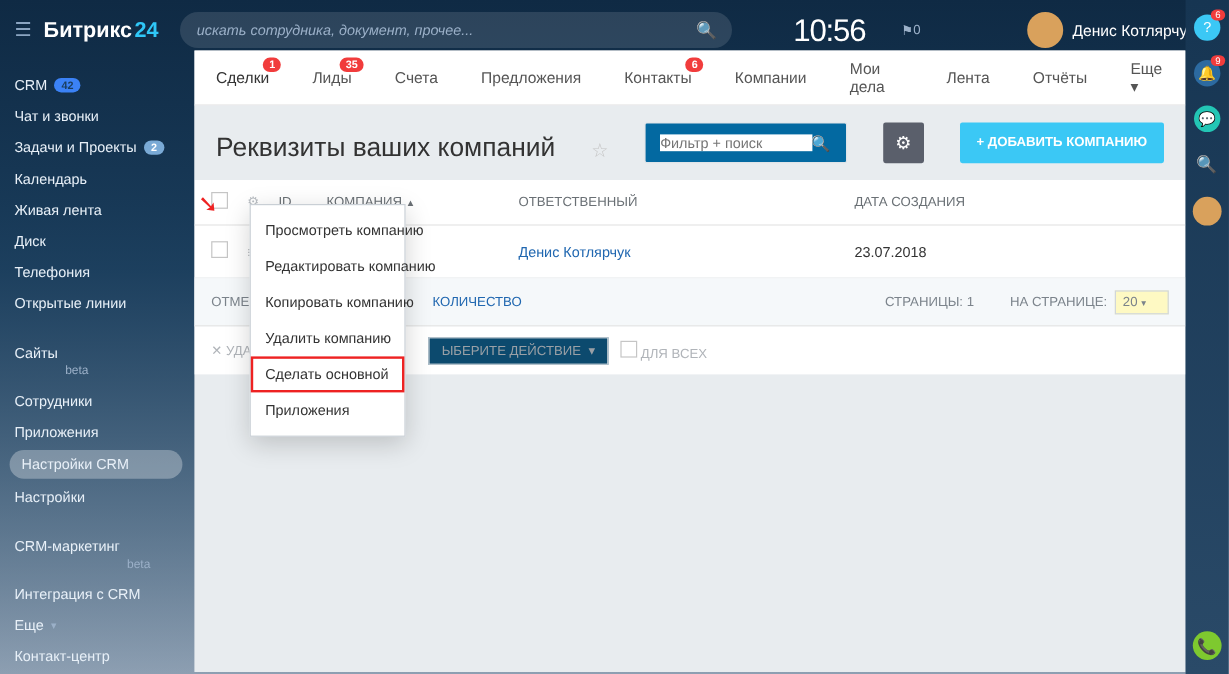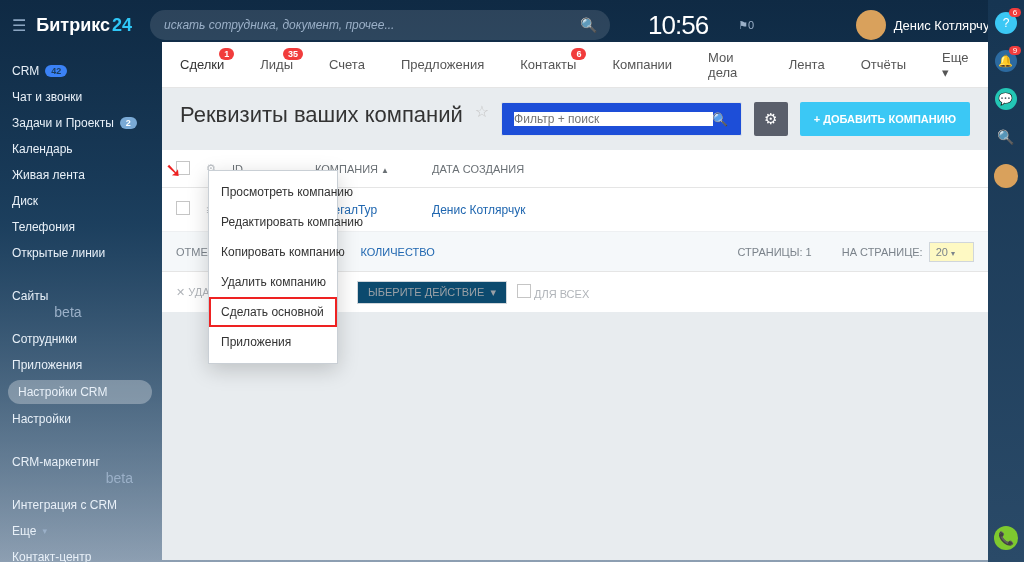--- a/index.html
+++ b/index.html
@@ -8,60 +8,60 @@
 
 
 .header { position:relative; height:50px; display:flex; align-items:center; padding:0 12px; gap:10px; z-index:2; }
 .logo { display:flex; align-items:center; gap:2px; color:#fff; font-size:18px; font-weight:bold; white-space:nowrap; }
 .logo .b24 { color:#2fc7f7; }
 .hamburger { color:#8ba5c1; font-size:16px; cursor:pointer; }
 .search-bar { flex:0 0 460px; margin-left:8px; height:30px; background:rgba(255,255,255,.12); border-radius:15px; display:flex; align-items:center; padding:0 14px; position:relative; }
 .search-bar input { background:transparent; border:none; outline:none; color:#fff; font-size:12px; font-style:italic; width:100%; }
 .search-bar input::placeholder { color:#9bb0c8; }
 .search-bar .s-icon { position:absolute; right:12px; color:#9bb0c8; font-size:14px; }
-.clock { color:#fff; font-size:26px; font-weight:300; margin-left:28px; letter-spacing:-1px;text-align:right; }
+.clock { color:#fff; font-size:26px; font-weight:300; margin-left:41px; letter-spacing:-1px;text-align:right; }
 .flag { color:#9bb0c8; font-size:11px; margin-left:20px; display:flex; align-items:center; }
 .user-block { display:flex; align-items:center; gap:8px; margin-left:auto; color:#fff; font-size:13px; }
 .avatar { width:30px; height:30px; border-radius:50%; background:#d9a15c; }
 .dropdown-caret { color:#9bb0c8; font-size:9px; }
 
 
 .sidebar { position:absolute; left:0; top:50px; bottom:0; width:160px; z-index:2; padding-top:8px; }
 .side-item { display:flex; align-items:center; color:#e8f0f8; font-size:12px; padding:6px 12px; cursor:pointer; gap:6px; }
 .side-item.active { background:rgba(255,255,255,.3); border-radius:14px; margin:2px 8px; padding:5px 10px; }
 .side-item .badge { background:#3b82f6; color:#1a3d5c; font-size:9px; border-radius:8px; padding:1px 6px; font-weight:bold; }
 .side-item .badge.g { background:#7aaad6; color:#fff; }
-.side-item .beta { font-size:14px; color:#9bb0c8;margin-top:32px; }
+.side-item .beta { font-size:10px; color:#9bb0c8;margin-top:32px; }
 .side-menu-conf { color:#9bb0c8; font-size:10px; padding:8px 12px; display:flex; align-items:center; gap:4px; cursor:pointer; margin-top:6px;font-weight:bold;}
 
 
 .main { position:absolute; left:162px; top:42px; right:36px; bottom:2px; background:#e8ecef; z-index:2; border-radius:0; overflow:hidden; }
 .tabs { background:#fff; display:flex; align-items:center; height:46px; border-bottom:1px solid #e5e5e5; }
 .tab { position:relative; padding:0 18px; height:46px; display:flex; align-items:center; font-size:13px; color:#555; cursor:pointer; }
 .tab.active { color:#333; }
 .tab .tab-badge { position:absolute; top:6px; right:8px; background:#f13c3c; color:#fff; font-size:9px; border-radius:8px; padding:1px 5px; font-weight:bold; min-width:14px; text-align:center; }
 .tab.more { margin-left:auto; }
 
-.title-row { display:flex; align-items:flex-start; gap:12px; padding:14px 18px; background:#e8ecef; }
+.title-row { display:flex; align-items:flex-end; gap:30px; padding:14px 18px; background:#e8ecef; }
 .page-title { font-size:22px; color:#333; font-weight:300; }
 .star { color:#c5c5c5; font-size:16px; }
-.filter-box { flex:1; background:#1d4ed8; height:34px; border-radius:2px; display:flex; align-items:center; padding:0 12px; position:relative; border:1px solid #dfe4e8;}
+.filter-box { flex:1; background:#0369a1; height:34px; border-radius:2px; display:flex; align-items:center; padding:0 12px; position:relative; border:1px solid #dfe4e8;}
 .filter-box input { border:none; outline:none; font-size:12px; color:#888; width:100%; }
 .filter-box .s-icon { color:#c0c0c0; font-size:13px; }
 .gear-btn { width:34px; height:34px; background:#5a5f6b; color:#fff; display:flex; align-items:center; justify-content:center; font-size:15px; cursor:pointer; border-radius:2px;}
 .add-btn { background:#3bc8f5; color:#fff; height:34px; padding:0 14px; font-size:11px; font-weight:bold; display:flex; align-items:center; cursor:pointer; border-radius:2px; }
 
 
 .grid-wrap { background:#fff; margin:0; }
 .grid-head { display:flex; align-items:center; height:38px; padding:0 14px; border-bottom:1px solid #e5e5e5; font-size:11px; color:#6a7075; }
 .grid-head span { font-weight:normal; }
 .col-chk { width:30px; }
 .col-gear { width:26px; }
 .col-id { width:40px; }
-.col-comp { width:160px;text-align:center; }
+.col-comp { width:160px; }
 .col-resp { width:280px; }
 .col-date { flex:1; }
 .sort-caret { font-size:8px; }
 .grid-row { display:flex; align-items:center; height:44px; padding:0 14px; border-bottom:1px solid #eef0f2; font-size:12px; color:#333; position:relative; }
 .grid-row .link { color:#2067b0; }
 .row-menu-ico { color:#bfc2c6; font-size:14px; cursor:pointer; }
 .checkbox { width:14px; height:14px; border:1px solid #c5c5c5; background:#fff; display:inline-block; }
 
 
 .ctx-menu { position:absolute; top:170px; left:208px; background:#fff; border:1px solid #c9cfd5; box-shadow:0 6px 20px rgba(0,0,0,.18); padding:6px 0; z-index:10; width:130px; }
@@ -228,28 +228,30 @@
         <span>+    ДОБАВИТЬ КОМПАНИЮ</span>
       </div>
   </div>
 
   <div class="grid-wrap">
     <div class="grid-head">
       <span class="col-chk"><span class="checkbox"></span></span>
       <span class="col-gear" style="color:#b8bdc2;">⚙</span>
       <span class="col-id">ID</span>
       <span class="col-comp"><span>КОМПАНИЯ</span> <span class="sort-caret">▲</span></span>
+      <span class="col-resp">ОТВЕТСТВЕННЫЙ</span>
       <span class="col-date">ДАТА СОЗДАНИЯ</span>
     </div>
     <div class="grid-row">
       <span class="col-chk"><span class="checkbox"></span></span>
       <span class="col-gear row-menu-ico">≡</span>
       <span class="col-id"></span>
       <span class="col-comp link">негалТур</span>
       <span class="col-resp link">Денис Котлярчук</span>
+      <span class="col-date">23.07.2018</span>
     </div>
     <div class="selected-row">
       <span style="margin-right:130px;">ОТМЕЧЕН</span>
       <span class="link">КОЛИЧЕСТВО</span>
       <span class="pages">СТРАНИЦЫ: 1</span>
       <span class="perpage">
         <span>НА СТРАНИЦЕ:</span>
         <span class="pp-select"><span>20</span> <span style="font-size:8px;">▾</span></span>
       </span>
     </div>

